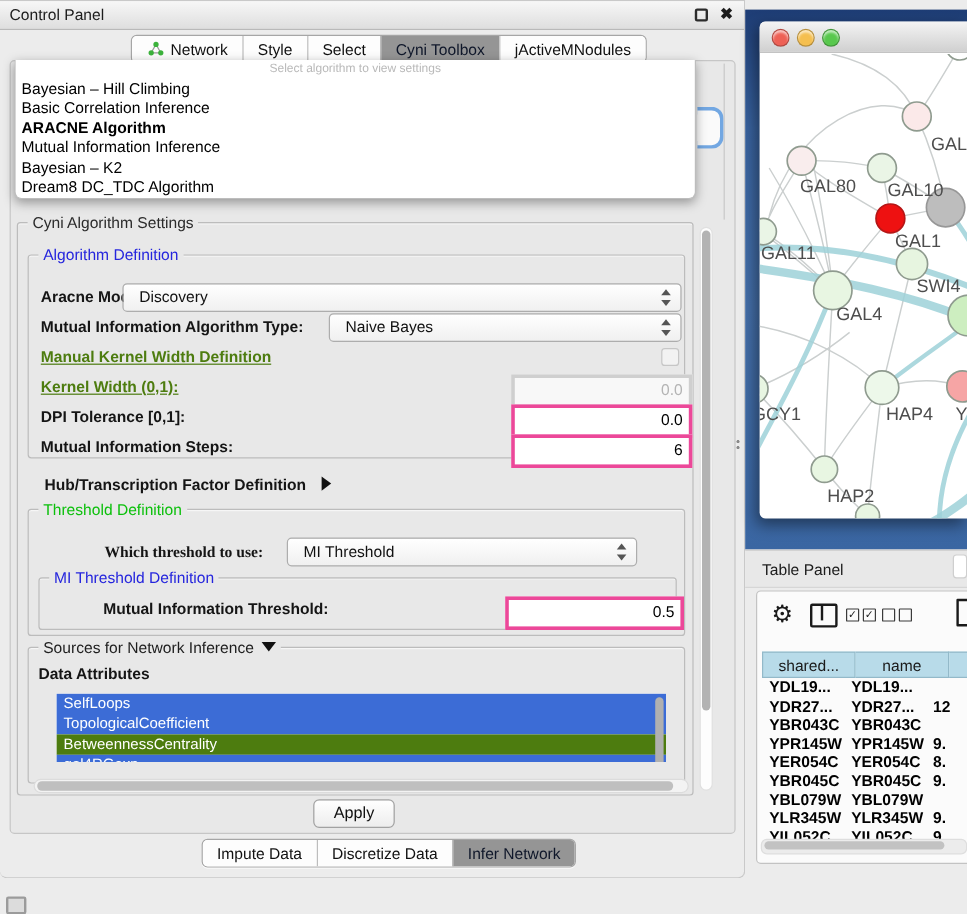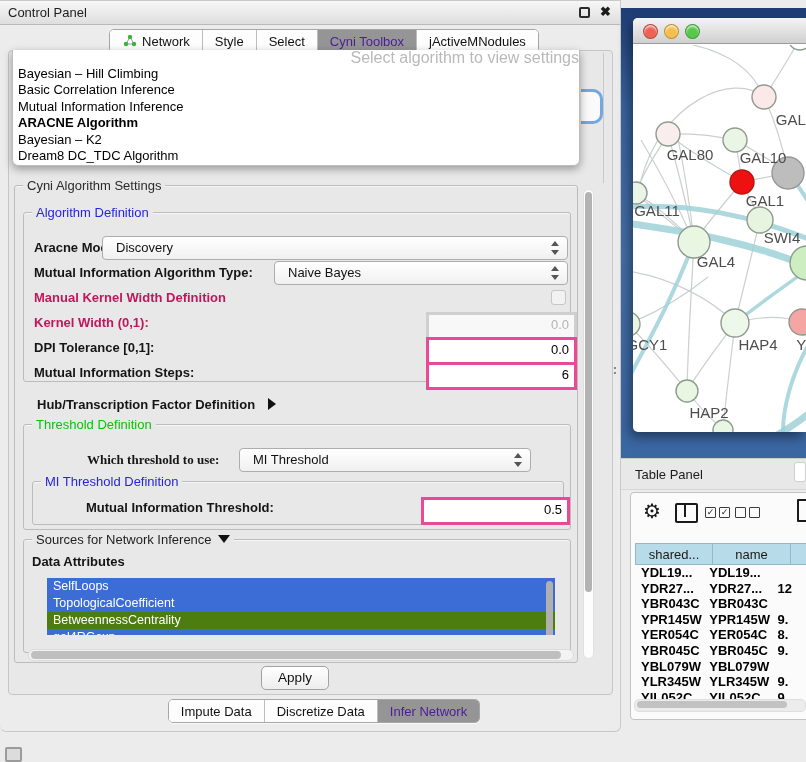--- a/index.html
+++ b/index.html
@@ -14,45 +14,45 @@
   #cp-title{left:8px;top:4px;font-size:13px;color:#1c1c1c;}
   #cp-float{right:30px;top:6px;width:11px;height:11px;border:2px solid #2b2b2b;border-radius:2px;}
   #cp-close{right:9px;top:3px;font-size:13px;font-weight:bold;color:#1c1c1c;}
   
   .segbar{display:flex;justify-content:center;left:0;width:100%;padding-left:28px;}
   .segwrap{display:flex;border:1px solid #a6a6a6;border-radius:5px;overflow:hidden;
     background:#fdfdfd;height:22px;box-shadow:0 1px 0 rgba(255,255,255,.7);}
   .seg-item{display:flex;align-items:center;padding:0 12px;font-size:13px;color:#111;
     border-left:1px solid #bdbdbd;white-space:nowrap;background:#fdfdfd;}
   .seg-item:first-child{border-left:none;}
-  .seg-item.sel{background:#959595;color:#4c1d95;}
+  .seg-item.sel{background:#959595;color:#0f172a;}
   .net-ic{width:15px;height:14px;margin-right:5px;display:inline-block;}
   #top-tabs{top:28px;}
   #bottom-tabs{top:698px;}
   
   #cp-inner{left:8px;top:49px;width:605px;height:645px;border:1px solid #c6c6c6;
     border-radius:4px;background:#e8e8e8;}
   
   #hidden-combo-frag{left:581px;top:88px;width:22px;height:35px;background:#fafafa;
     border:3px solid #72a7e2;border-left:none;border-radius:0 10px 10px 0;z-index:5;}
   #hidden-vline{left:603px;top:52px;width:1px;height:130px;background:#c8c8c8;z-index:4;}
   
   #algo-dropdown{left:12px;top:49px;width:568px;height:116px;background:#ffffff;
     border:1px solid #bdbdbd;border-top:none;border-radius:0 0 6px 6px;z-index:30;
     box-shadow:0 3px 9px rgba(0,0,0,.35);}
-  #algo-prompt{width:100%;text-align:right;font-size:16px;color:#b9b9b9;height:16px;line-height:16px;}
+  #algo-prompt{width:100%;text-align:center;font-size:10px;color:#b9b9b9;height:16px;line-height:16px;}
   .algo-item{font-size:13px;color:#000;line-height:16.4px;padding-left:5px;white-space:nowrap;}
   .algo-item.sel{font-weight:bold;}
   
   .groupbox{border:1px solid #bcbcbc;border-radius:3px;box-shadow:inset 0 1px 0 rgba(255,255,255,.6);}
   .gtitle{position:absolute;top:-8px;left:8px;background:#e8e8e8;padding:0 4px;
     font-size:13px;white-space:nowrap;}
   .blue{color:#2525dd;} .green{color:#0cc00c;}
   .lbl{position:absolute;font-size:13px;font-weight:bold;color:#151515;white-space:nowrap;}
-  .lbl.dis{color:#be185d;}
+  .lbl.dis{color:#4d7c0f;text-decoration:underline;}
   .combo{position:absolute;height:22px;background:linear-gradient(#ffffff,#f0f0f0);
     border:1px solid #adadad;border-radius:4px;font-size:13px;color:#111;}
   .combo .val{position:absolute;left:13px;top:3px;}
   .spin{position:absolute;right:8px;top:4px;width:9px;height:14px;}
   .spin:before,.spin:after{content:"";position:absolute;left:1px;border-left:4px solid transparent;
     border-right:4px solid transparent;}
   .spin:before{top:0;border-bottom:5px solid #555;}
   .spin:after{bottom:0;border-top:5px solid #555;}
   .field{position:absolute;height:20px;background:#fff;border:3px solid #ec4899;
     font-size:13px;color:#000;text-align:right;padding:2px 5px 0 0;}
@@ -165,22 +165,22 @@
   </div>
 
   <div class="abs" id="hidden-vline"></div>
   <div class="abs" id="hidden-combo-frag"></div>
 
   <div class="abs" id="algo-dropdown">
     <div id="algo-prompt">Select algorithm to view settings</div>
     <div id="algo-items">
         <div class="algo-item">Bayesian – Hill Climbing</div>
         <div class="algo-item">Basic Correlation Inference</div>
+        <div class="algo-item sel">ARACNE Algorithm</div>
         <div class="algo-item">Mutual Information Inference</div>
-        <div class="algo-item sel">ARACNE Algorithm</div>
         <div class="algo-item">Bayesian – K2</div>
         <div class="algo-item">Dream8 DC_TDC Algorithm</div>
       </div>
   </div>
 
   <div class="abs groupbox" style="left:14px;top:184px;width:564px;height:478px;">
     <span class="gtitle" style="color:#2b2b2b;">Cyni Algorithm Settings</span>
 
     <div class="abs groupbox" style="left:8px;top:26px;width:548px;height:170px;">
       <span class="gtitle blue">Algorithm Definition</span>

